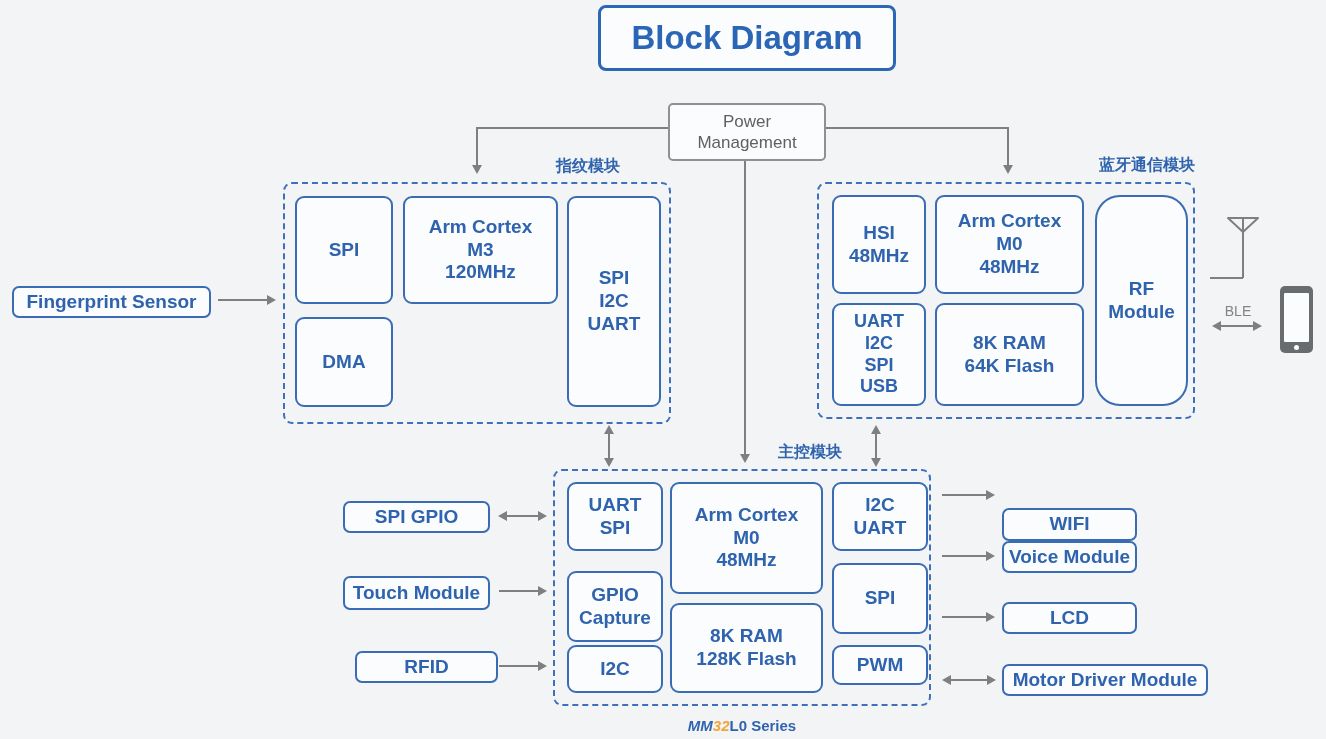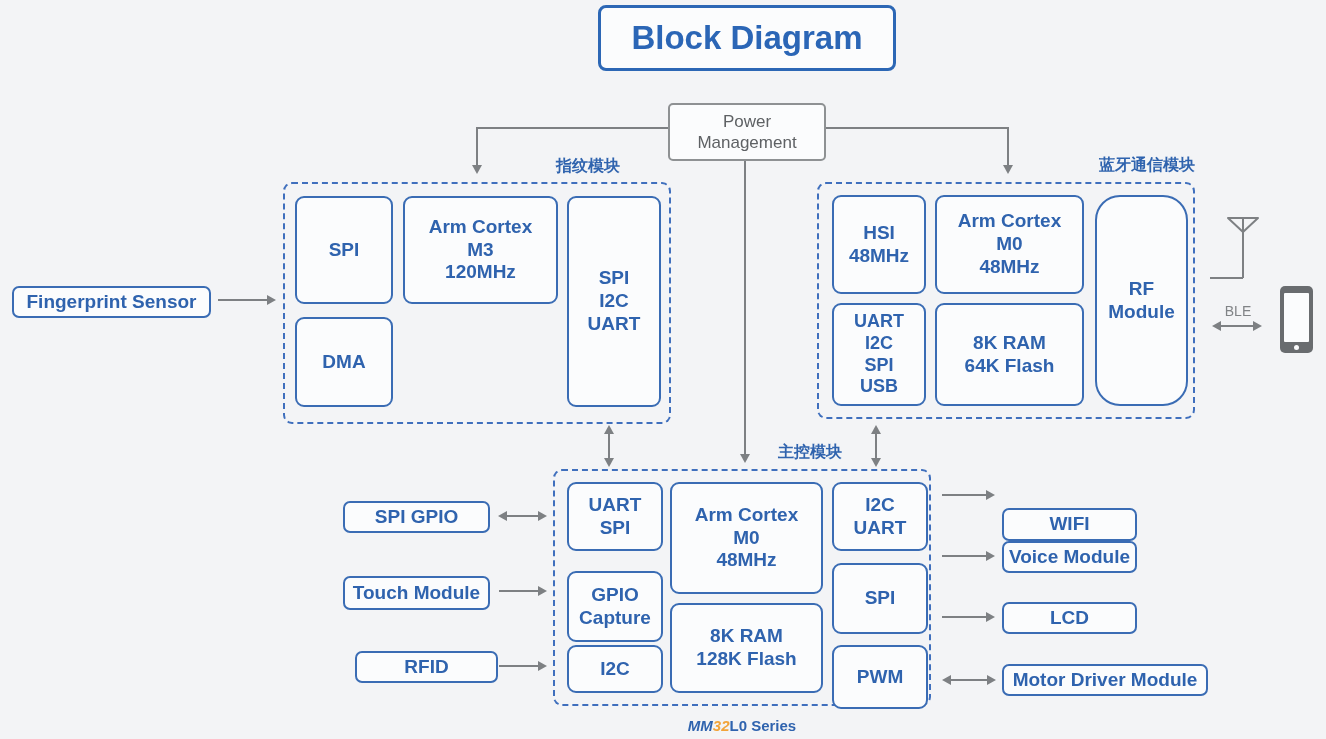--- a/index.html
+++ b/index.html
@@ -141,21 +141,21 @@
 M0
 48MHz</div>
   <div class="blk" style="left:832px;top:482px;width:96px;height:69px;">I2C
 UART</div>
   <div class="blk" style="left:567px;top:563px;width:96px;height:71px;margin-top:8px;">GPIO
 Capture</div>
   <div class="blk" style="left:832px;top:563px;width:96px;height:71px;">SPI</div>
   <div class="blk" style="left:567px;top:645px;width:96px;height:48px;">I2C</div>
   <div class="blk" style="left:670px;top:603px;width:153px;height:90px;">8K RAM
 128K Flash</div>
-  <div class="blk" style="left:832px;top:645px;width:96px;height:64px;">PWM</div>
+  <div class="blk" style="left:832px;top:645px;width:96px;height:40px;">PWM</div>
   <div class="series" style="left:617px;top:717px;">
     <span class="mm">MM</span><span class="num">32</span><span class="rest">L0 Series</span>
   </div>
 
   <div class="blk pill" style="left:12px;top:286px;width:199px;height:32px;">Fingerprint Sensor</div>
   <div class="blk pill" style="left:343px;top:501px;width:147px;height:32px;">SPI GPIO</div>
   <div class="blk pill" style="left:343px;top:576px;width:147px;height:34px;">Touch Module</div>
   <div class="blk pill" style="left:347px;top:651px;width:143px;height:32px;margin-left:8px;">RFID</div>
   <div class="blk pill" style="left:1002px;top:480px;width:135px;height:33px;margin-top:28px;">WIFI</div>
   <div class="blk pill" style="left:1002px;top:541px;width:135px;height:32px;">Voice Module</div>

